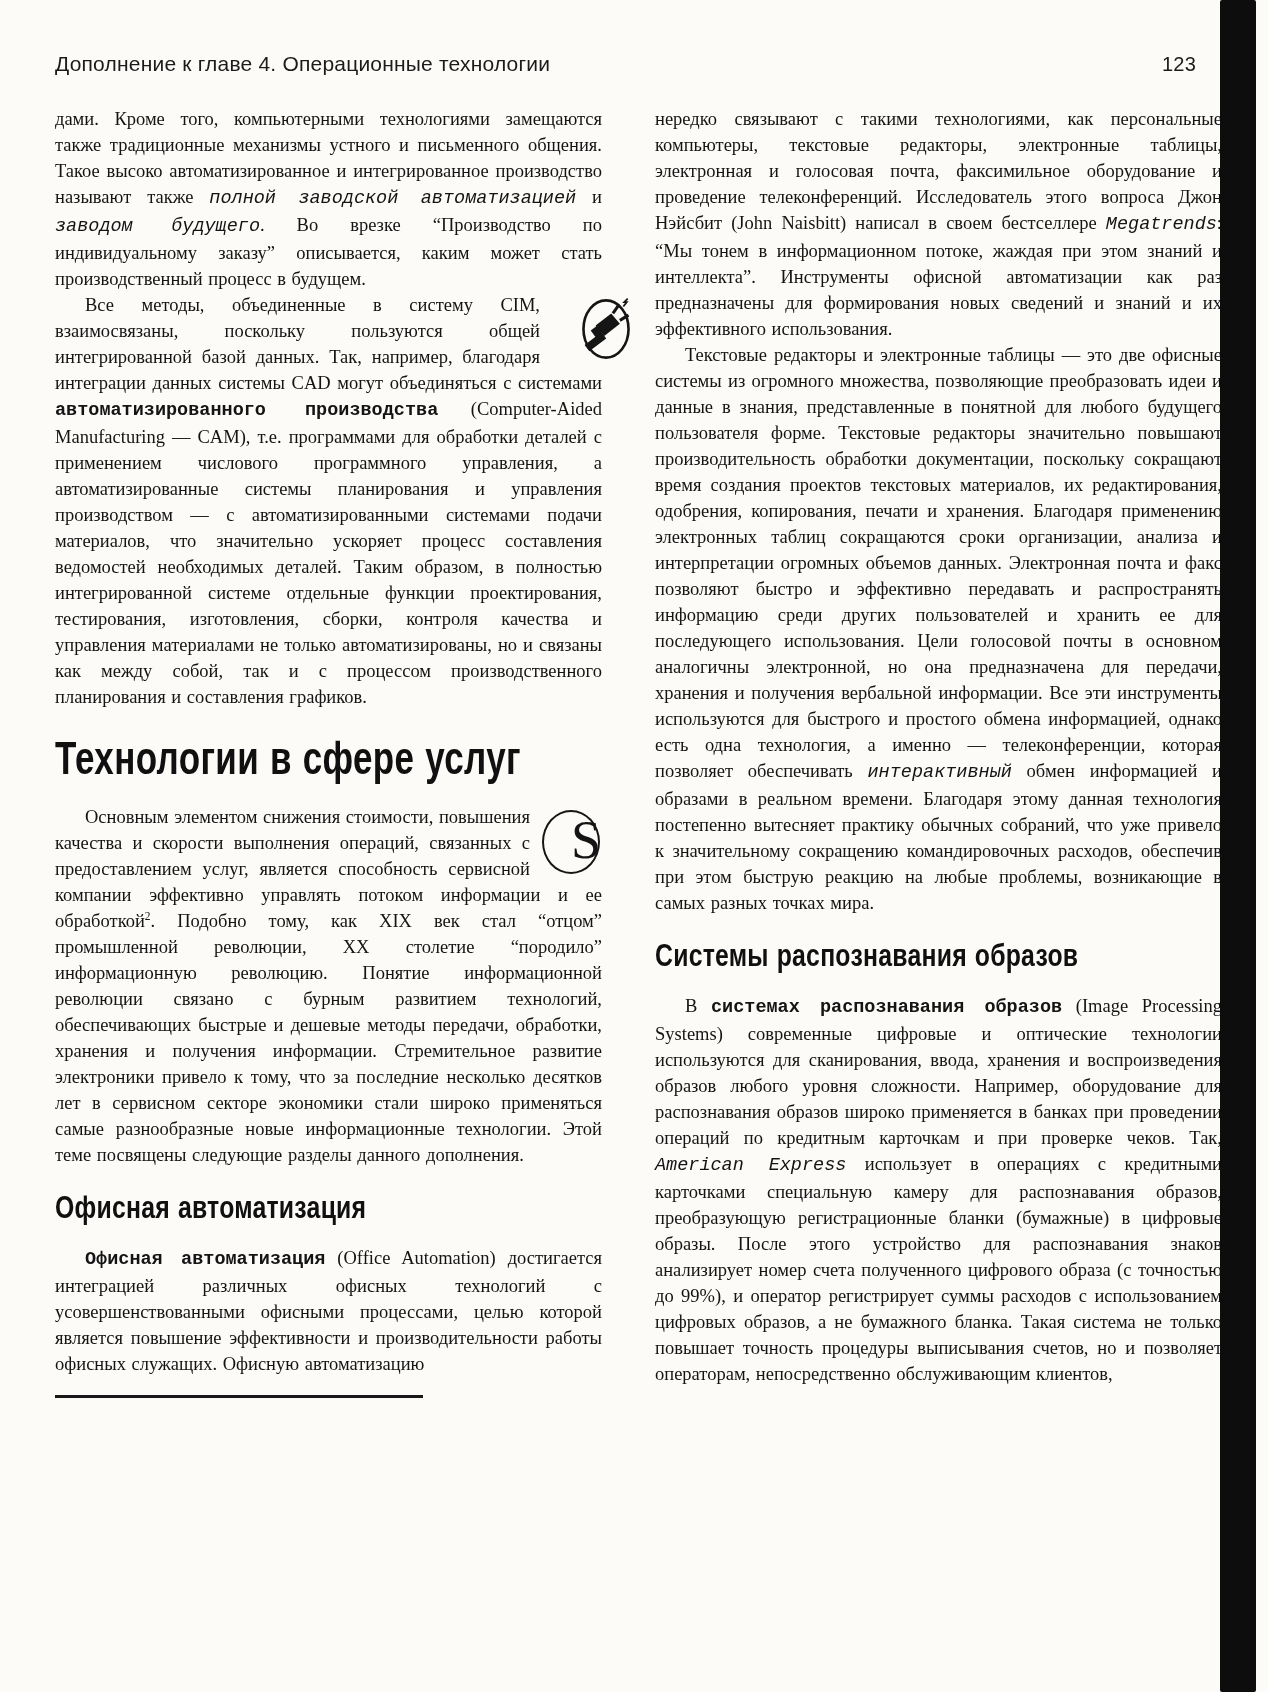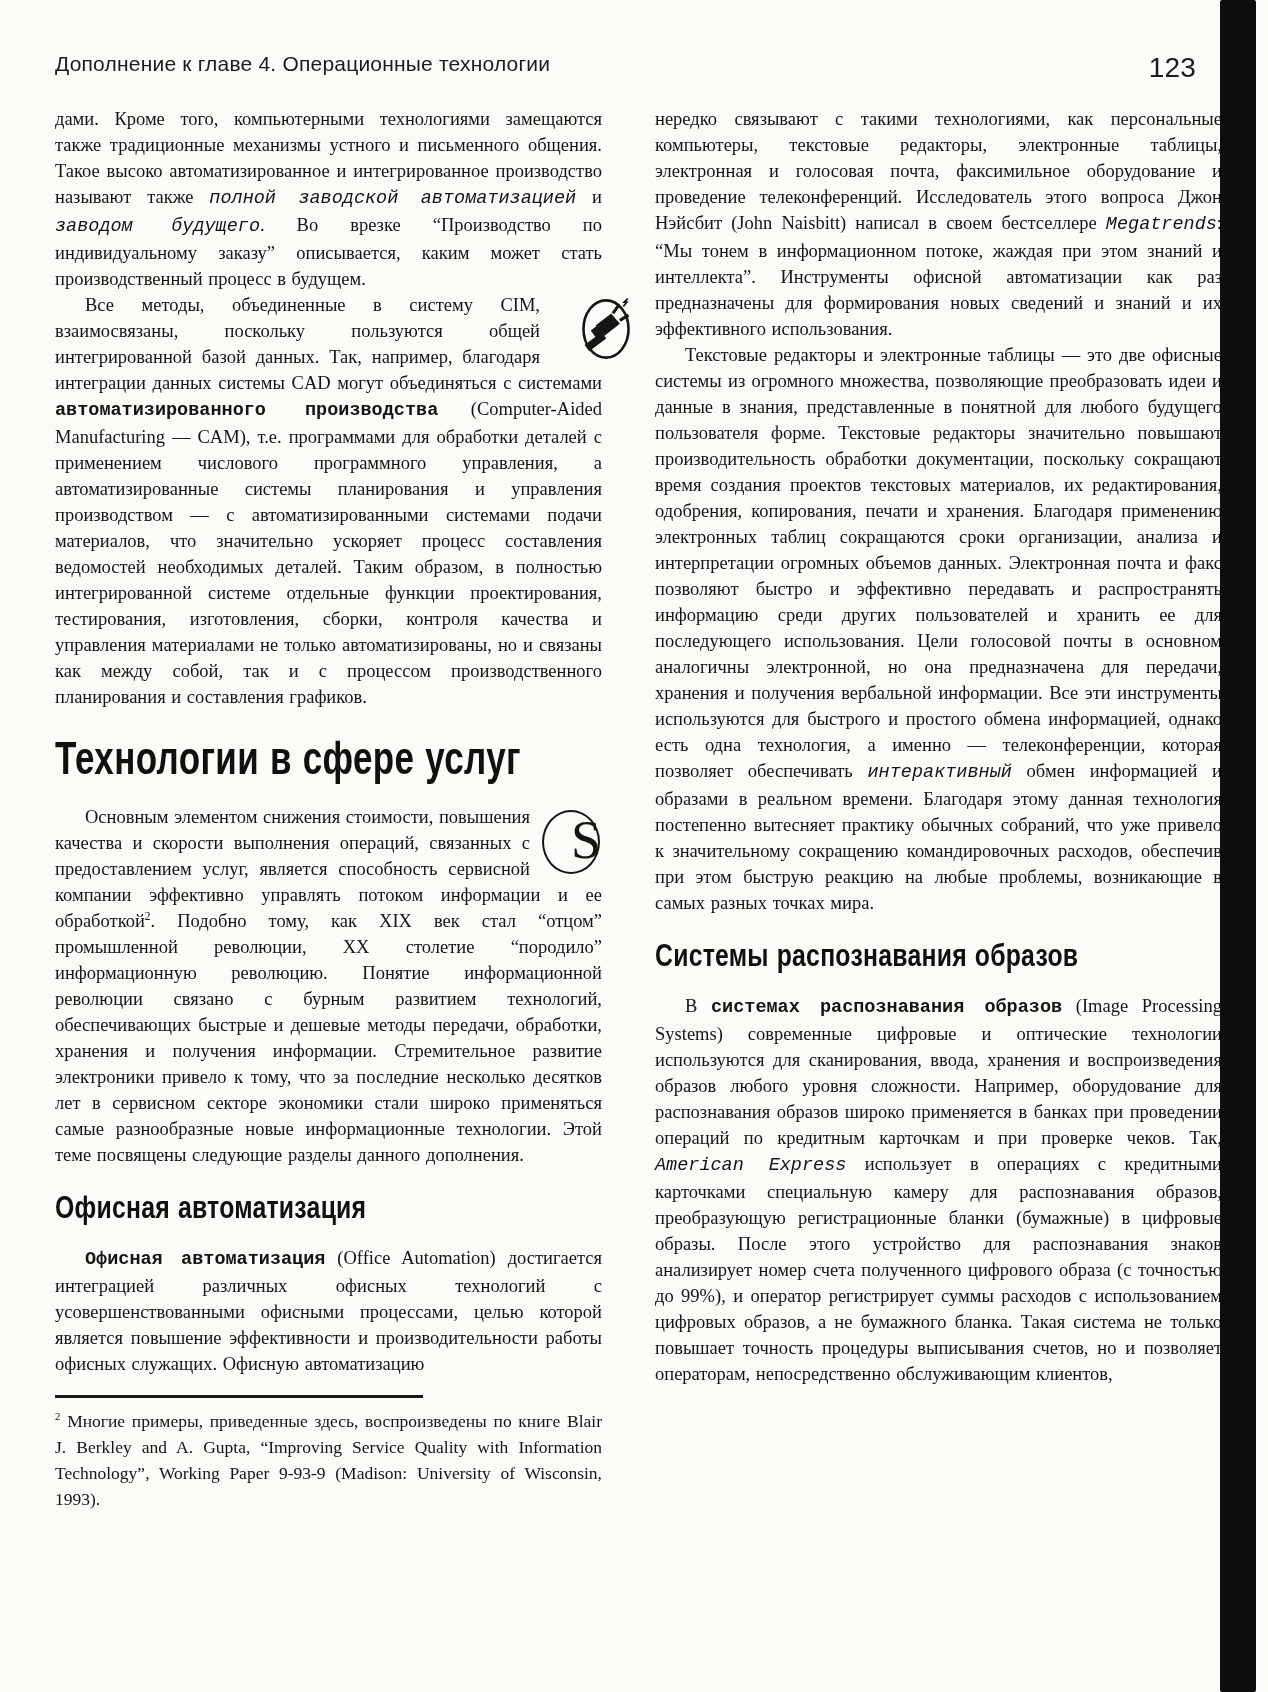--- a/index.html
+++ b/index.html
@@ -18,27 +18,27 @@
   }
 
   
   .running-head {
     position: absolute;
     left: 55px;
     top: 52px;
     width: 1141px;
     display: flex;
     justify-content: space-between;
-    align-items: flex-start;
+    align-items: flex-end;
     font-family: "Liberation Sans", sans-serif;
     font-size: 21px;
     letter-spacing: 0.2px;
     color: #1b1b1b;
   }
-  .running-head .folio { font-size: 28px; }
+  .running-head .folio { font-size: 20px; }
 
   
   .col {
     position: absolute;
     top: 106px;
     text-align: justify;
     font-size: 18.5px;
     line-height: 26px;
     word-spacing: 1px;
     hyphens: auto;
@@ -163,21 +163,20 @@
       </span>
       <span><span>Основным элементом снижения стоимости, повышения качества и скорости выполнения операций, связанных с предоставлением услуг, является способность сервисной компании эффективно управлять потоком информации и ее обработкой</span><sup>2</sup><span>. Подобно тому, как XIX век стал “отцом” промышленной революции, XX столетие “породило” информационную революцию. Понятие информационной революции связано с бурным развитием технологий, обеспечивающих быстрые и дешевые методы передачи, обработки, хранения и получения информации. Стремительное развитие электроники привело к тому, что за последние несколько десятков лет в сервисном секторе экономики стали широко применяться самые разнообразные новые информационные технологии. Этой теме посвящены следующие разделы данного дополнения.</span></span>
     </p>
 
     <div class="display-h2">Офисная автоматизация</div>
 
     <p class="body-par indent"><span class="b">Офисная автоматизация</span><span> (Office Automation) достигается интеграцией различных офисных технологий с усовершенствованными офисными процессами, целью которой является повышение эффективности и производительности работы офисных служащих. Офисную автоматизацию</span></p>
 
     <hr class="footnote-rule">
 
-    <p class="footnote"><sup>2</sup><span>  Многие примеры, приведенные здесь, воспроизведены по книге Blair J. Berkley and A. Gupta, “Improving Service Quality with Information Technology”, Working Paper 9-93-9 (Madison: University of Wisconsin, 1993).</span></p>
   </div>
 
   <div class="col col-right">
 
     <p class="body-par"><span>нередко связывают с такими технологиями, как персональные компьютеры, текстовые редакторы, электронные таблицы, электронная и голосовая почта, факсимильное оборудование и проведение телеконференций. Исследователь этого вопроса Джон Нэйсбит (John Naisbitt) написал в своем бестселлере </span><span class="i">Megatrends</span><span>: “Мы тонем в информационном потоке, жаждая при этом знаний и интеллекта”. Инструменты офисной автоматизации как раз предназначены для формирования новых сведений и знаний и их эффективного использования.</span></p>
 
     <p class="body-par indent"><span>Текстовые редакторы и электронные таблицы — это две офисные системы из огромного множества, позволяющие преобразовать идеи и данные в знания, представленные в понятной для любого будущего пользователя форме. Текстовые редакторы значительно повышают производительность обработки документации, поскольку сокращают время создания проектов текстовых материалов, их редактирования, одобрения, копирования, печати и хранения. Благодаря применению электронных таблиц сокращаются сроки организации, анализа и интерпретации огромных объемов данных. Электронная почта и факс позволяют быстро и эффективно передавать и распространять информацию среди других пользователей и хранить ее для последующего использования. Цели голосовой почты в основном аналогичны электронной, но она предназначена для передачи, хранения и получения вербальной информации. Все эти инструменты используются для быстрого и простого обмена информацией, однако есть одна технология, а именно — телеконференции, которая позволяет обеспечивать </span><span class="i">интерактивный</span><span> обмен информацией и образами в реальном времени. Благодаря этому данная технология постепенно вытесняет практику обычных собраний, что уже привело к значительному сокращению командировочных расходов, обеспечив при этом быструю реакцию на любые проблемы, возникающие в самых разных точках мира.</span></p>
 
     <div class="display-h2">Системы распознавания образов</div>
 

